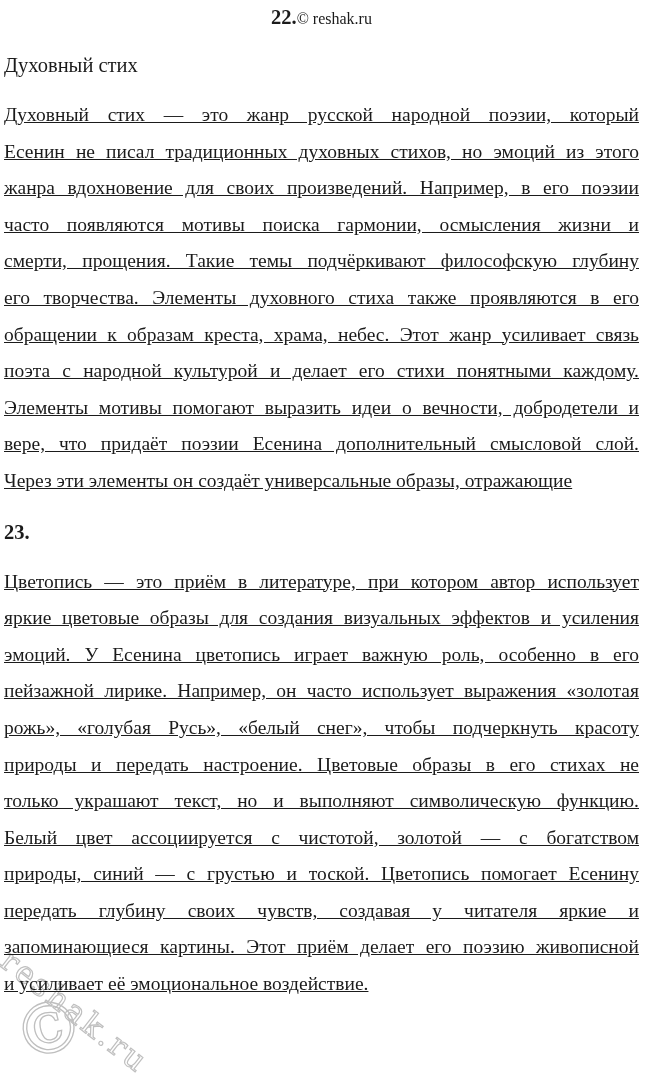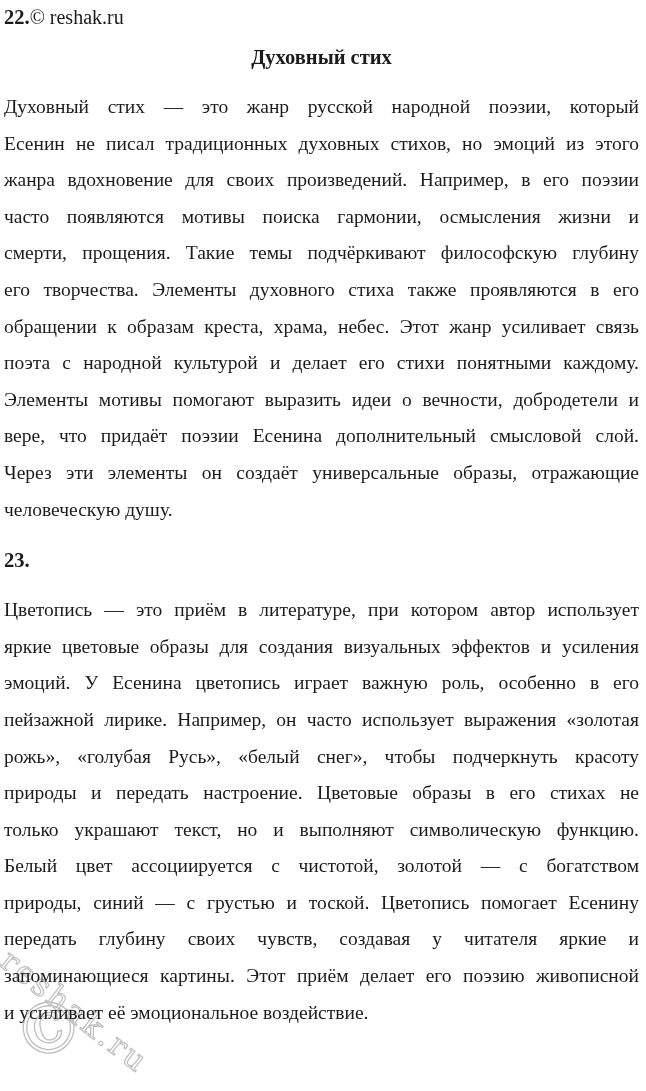--- a/index.html
+++ b/index.html
@@ -15,49 +15,49 @@
     color: #1b1b1b;
     position: relative;
   }
   .page {
     position: relative;
     padding: 5px 7px 0 4px;
     z-index: 1;
   }
   .doc-header {
     display: flex;
-    justify-content: flex-start;
+    justify-content: center;
     align-items: baseline;
     font-size: 20px;
     line-height: 25px;
   }
   .q-num {
     font-weight: bold;
     font-size: 20.5px;
     line-height: 25px;
   }
   .copyright {
-    font-size: 20px;
+    font-size: 16px;
   }
   h2.section-title {
     font-size: 20.5px;
     line-height: 25px;
-    font-weight: bold;
-    margin: 15px 0 0 0;
-    text-align: center;
+    font-weight: normal;
+    margin: 22px 0 0 0;
   }
   .q-num.standalone {
     margin-top: 20px;
   }
   h2.section-title.second {
     margin-top: 22px;
   }
   .para {
     margin-top: 19px;
     font-size: 19.5px;
+    text-decoration: underline;
   }
   .para .line {
     line-height: 36.6px;
     text-align: justify;
     text-align-last: justify;
   }
   .para .line:last-child {
     text-align-last: left;
   }
   
@@ -116,21 +116,20 @@
         <div class="line">Есенин не писал традиционных духовных стихов, но эмоций из этого</div>
         <div class="line">жанра вдохновение для своих произведений. Например, в его поэзии</div>
         <div class="line">часто появляются мотивы поиска гармонии, осмысления жизни и</div>
         <div class="line">смерти, прощения. Такие темы подчёркивают философскую глубину</div>
         <div class="line">его творчества. Элементы духовного стиха также проявляются в его</div>
         <div class="line">обращении к образам креста, храма, небес. Этот жанр усиливает связь</div>
         <div class="line">поэта с народной культурой и делает его стихи понятными каждому.</div>
         <div class="line">Элементы мотивы помогают выразить идеи о вечности, добродетели и</div>
         <div class="line">вере, что придаёт поэзии Есенина дополнительный смысловой слой.</div>
         <div class="line">Через эти элементы он создаёт универсальные образы, отражающие</div>
-        <div class="line">человеческую душу.</div>
       </div>
   </section>
 
   <div class="q-num standalone">23.</div>
 
   <section>
     <div class="para">
         <div class="line">Цветопись — это приём в литературе, при котором автор использует</div>
         <div class="line">яркие цветовые образы для создания визуальных эффектов и усиления</div>
         <div class="line">эмоций. У Есенина цветопись играет важную роль, особенно в его</div>

